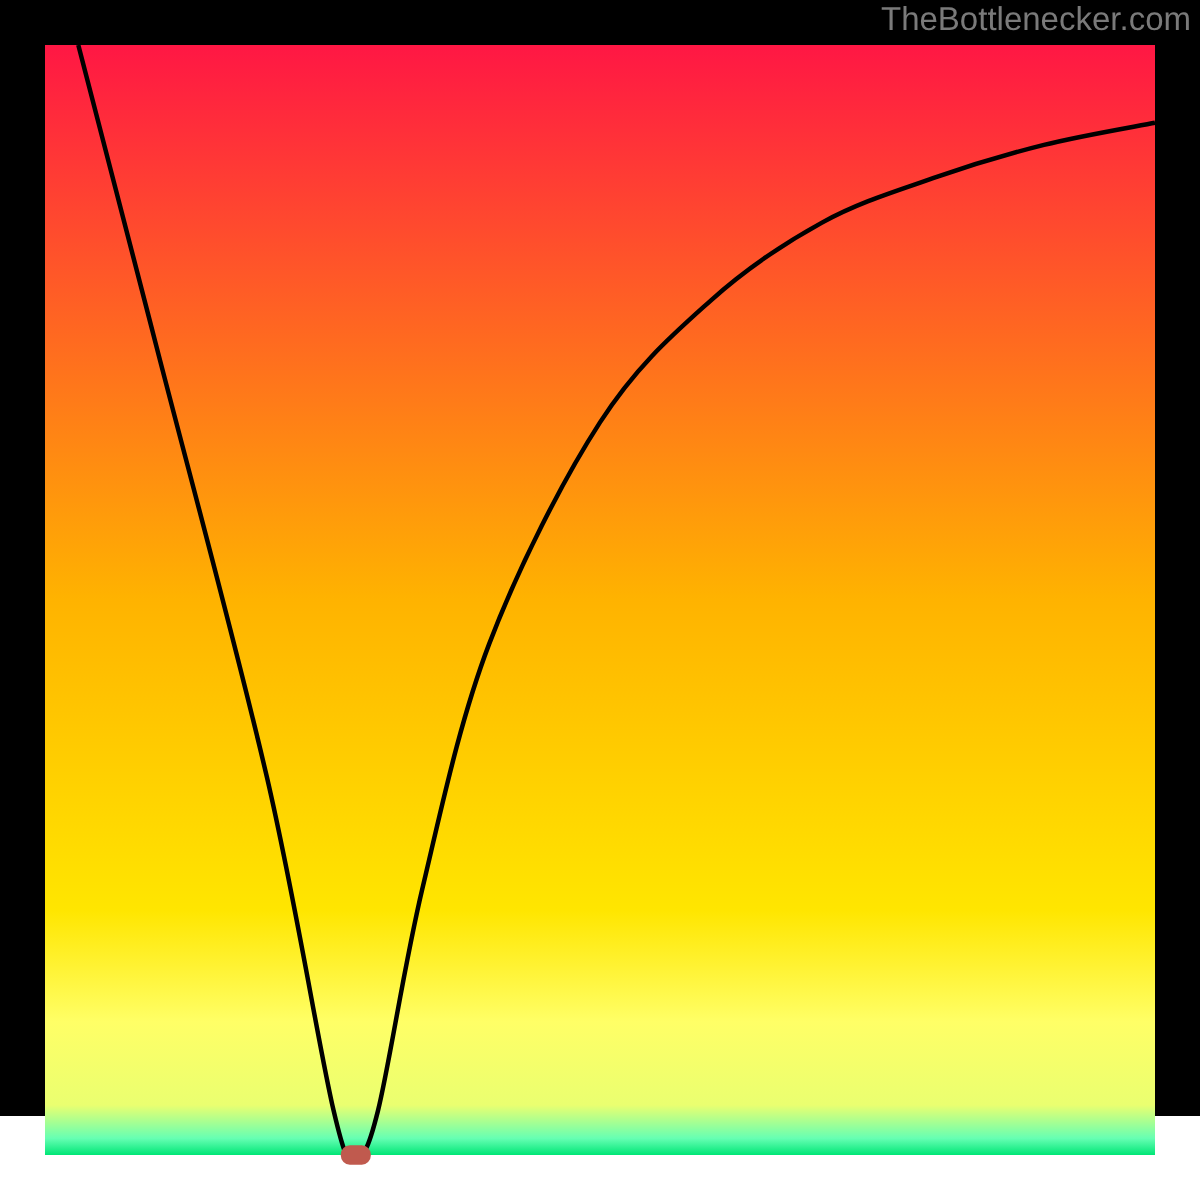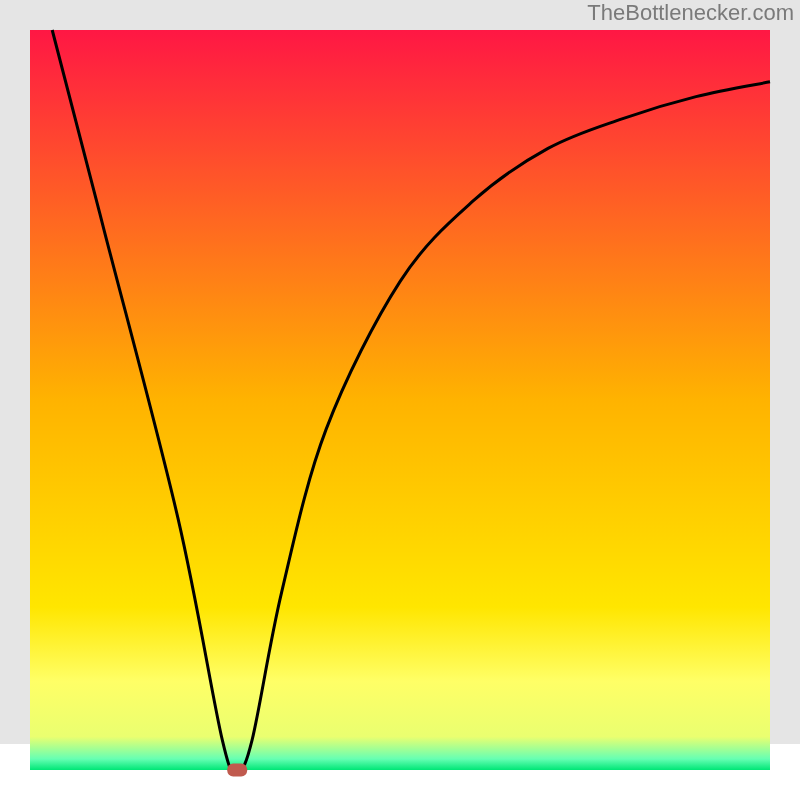--- a/index.html
+++ b/index.html
@@ -1,16 +1,16 @@
 <!DOCTYPE html>
 <html><head>
 <meta charset="utf-8">
 <style>
   html,body{margin:0;padding:0;width:800px;height:800px;overflow:hidden;background:#fff;font-family:Arial,Helvetica,sans-serif}
-  .frame{width:800px;height:744px;background:#e5e5e5;position:relative}
+  .frame{width:800px;height:744px;background:#000000;position:relative}
   .attrib{position:absolute;top:0;right:6px;color:#7a7a7a;font-size:22px;font-weight:500}
   svg{display:block}
 </style>
 </head>
 <body>
 
 <div class="frame">
   <div class="attrib">TheBottlenecker.com</div>
 
   <svg id="chart-svg" width="800" height="800" viewBox="0 0 800 800">

